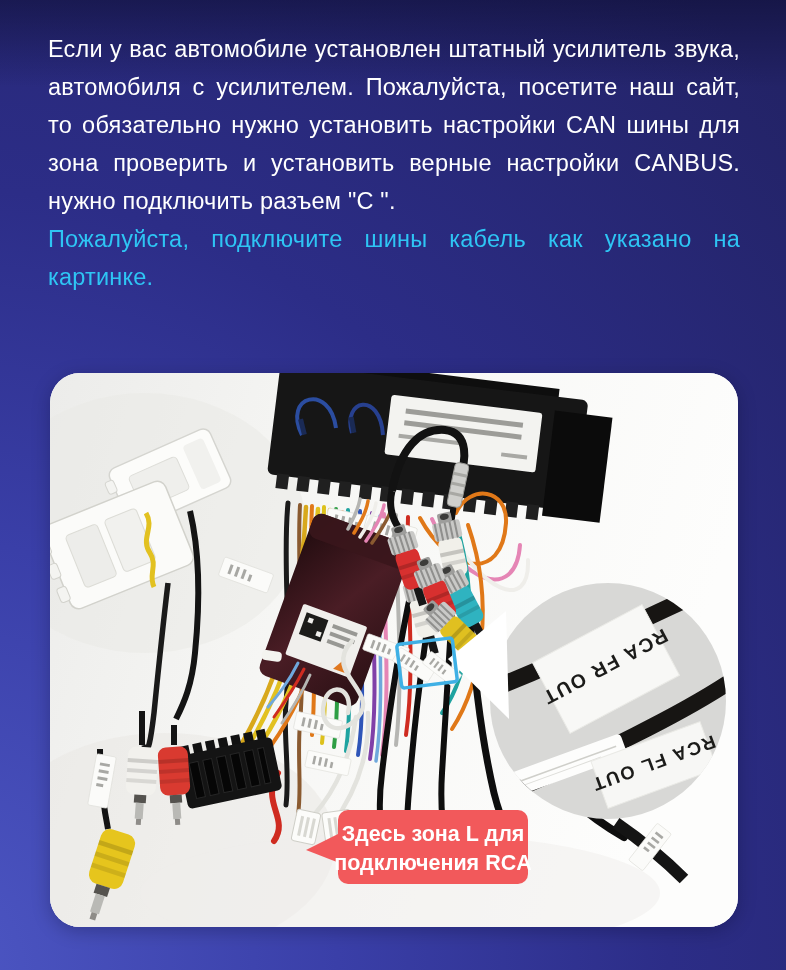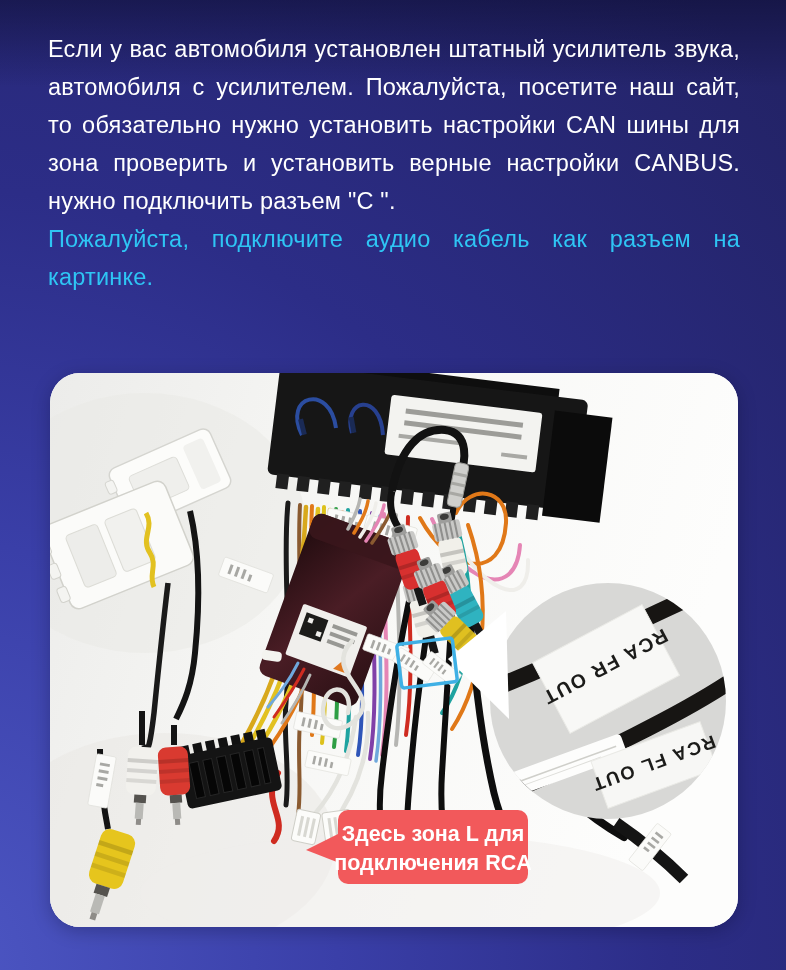--- a/index.html
+++ b/index.html
@@ -24,26 +24,26 @@
   }
   .photo-card svg{display:block;}
   svg text{font-family:"Liberation Sans", sans-serif;}
 </style>
 </head>
 <body>
 
 <div class="page">
 
   <div class="intro">
-    <div class="line">Если у вас автомобиля установлен штатный усилитель звука,</div>
+    <div class="line">Если у вас автомобиле установлен штатный усилитель звука,</div>
     <div class="line">автомобиля с усилителем. Пожалуйста, посетите наш сайт,</div>
     <div class="line">то обязательно нужно установить настройки CAN шины для</div>
     <div class="line">зона проверить и установить верные настройки CANBUS.</div>
     <div class="line no-stretch">нужно подключить разъем "C ".</div>
-    <div class="line note">Пожалуйста, подключите аудио кабель как разъем на</div>
+    <div class="line note">Пожалуйста, подключите шины кабель как указано на</div>
     <div class="line note no-stretch">картинке.</div>
   </div>
 
   <div class="photo-card">
     <svg width="688" height="554" viewBox="0 0 688 554">
       <defs>
         <linearGradient id="photoBg" x1="0" y1="0" x2="1" y2="0.25">
           <stop offset="0" stop-color="#ececea"></stop>
           <stop offset="0.45" stop-color="#f7f7f5"></stop>
           <stop offset="1" stop-color="#fdfdfc"></stop>

